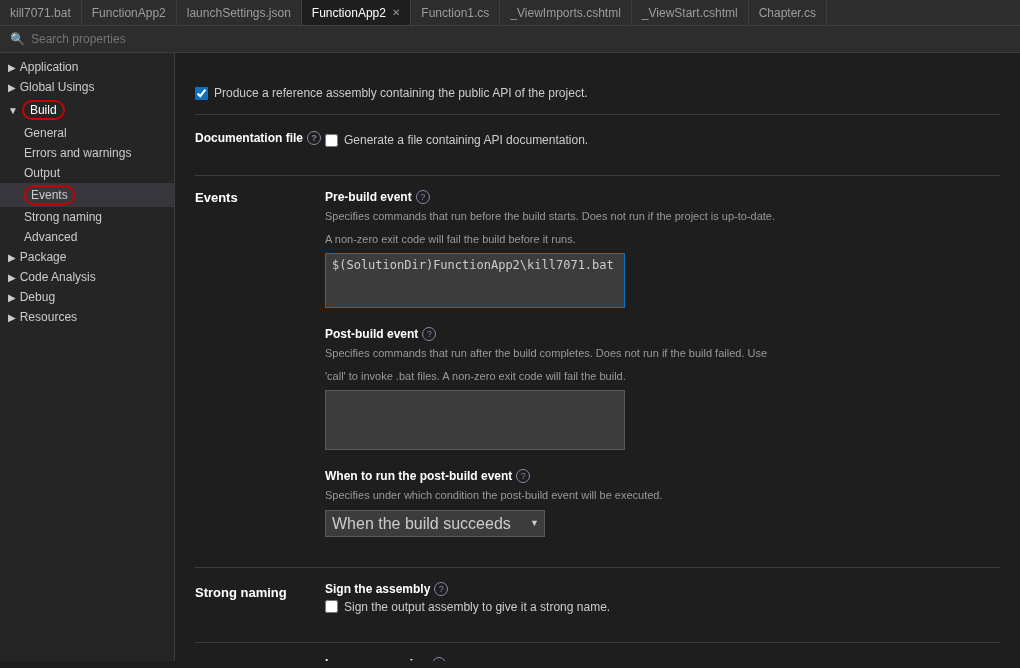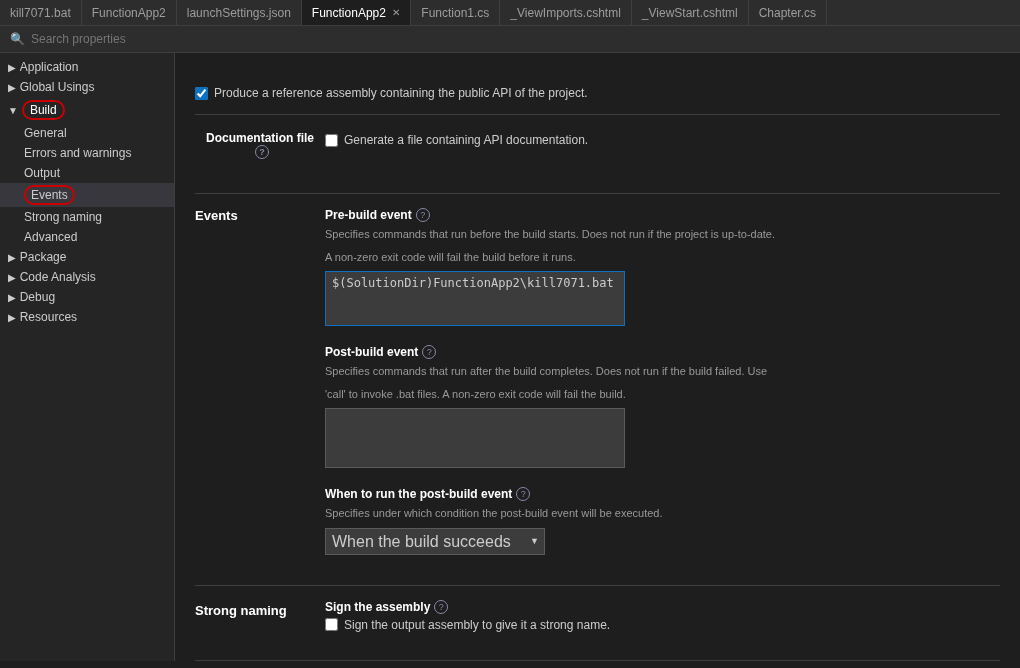--- a/index.html
+++ b/index.html
@@ -324,21 +324,21 @@
 
     <div class="checkbox-row">
       <input type="checkbox" checked="" style="">
       <span>Produce a reference assembly containing the public API of the project.</span>
     </div>
 
     <hr class="section-divider">
 
     <div class="section-row">
       <div class="section-left-label">
-        <div class="field-label" style="margin-bottom:14px;flex-direction:column;">
+        <div class="field-label" style="margin-bottom:6px;">
           <strong>Documentation file</strong>
           <span class="help-icon">?</span>
         </div>
       </div>
       <div class="section-content">
         <div class="checkbox-row" style="margin-top:4px;">
           <input type="checkbox" style="">
           <span>Generate a file containing API documentation.</span>
         </div>
       </div>

